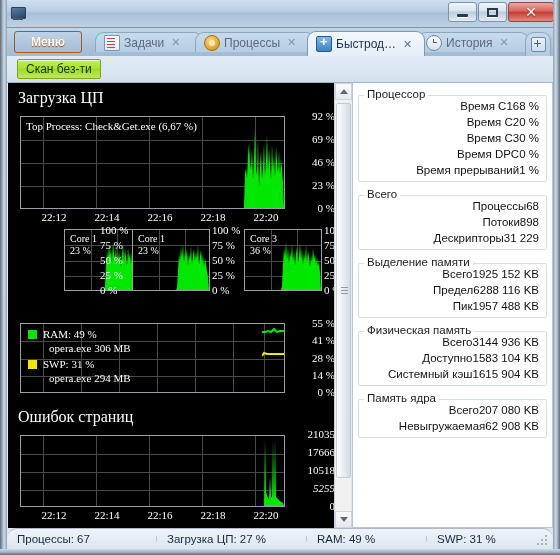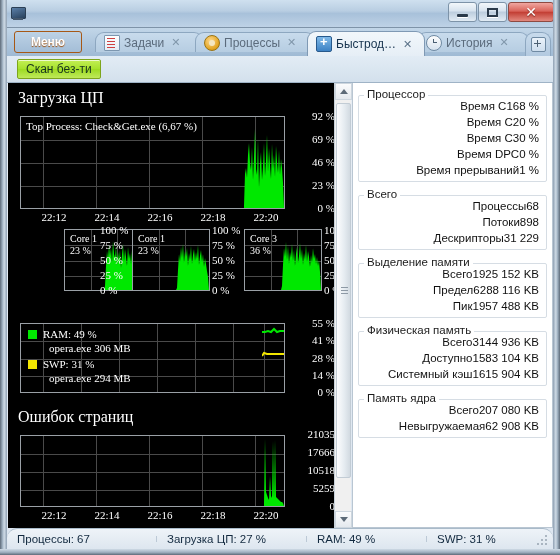--- a/index.html
+++ b/index.html
@@ -398,21 +398,21 @@
         <div class="gridh" style="top:36px;"></div>
         <div class="gridh" style="top:54px;"></div>
       <svg class="spark" width="20" height="70" viewBox="0 0 20 70" preserveAspectRatio="none">
         <polygon fill="#00e800" points="0,70 0,67 1,3 2,56 3,59 4,62 5,64 6,40 7,60 8,62 9,5 10,63 11,4 12,61 13,62 14,63 15,64 16,65 17,66 18,66 19,67 20,70"></polygon>
       </svg>
     </div>
     <div class="ticks" style="left:281px;top:352px;width:46px;height:72px;">
       <div style="top:-7px;">21035</div>
       <div style="top:11px;">17666</div>
       <div style="top:29px;">10518</div>
-      <div style="top:47px;">5259</div>
+      <div style="top:47px;font-style:italic;">5259</div>
       <div style="top:65px;">0</div>
     </div>
     <div class="xticks" style="left:12px;top:426px;width:265px;height:14px;">
       <span style="left:34px;">22:12</span>
       <span style="left:87px;">22:14</span>
       <span style="left:140px;">22:16</span>
       <span style="left:193px;">22:18</span>
       <span style="left:246px;">22:20</span>
     </div>
   </div>

